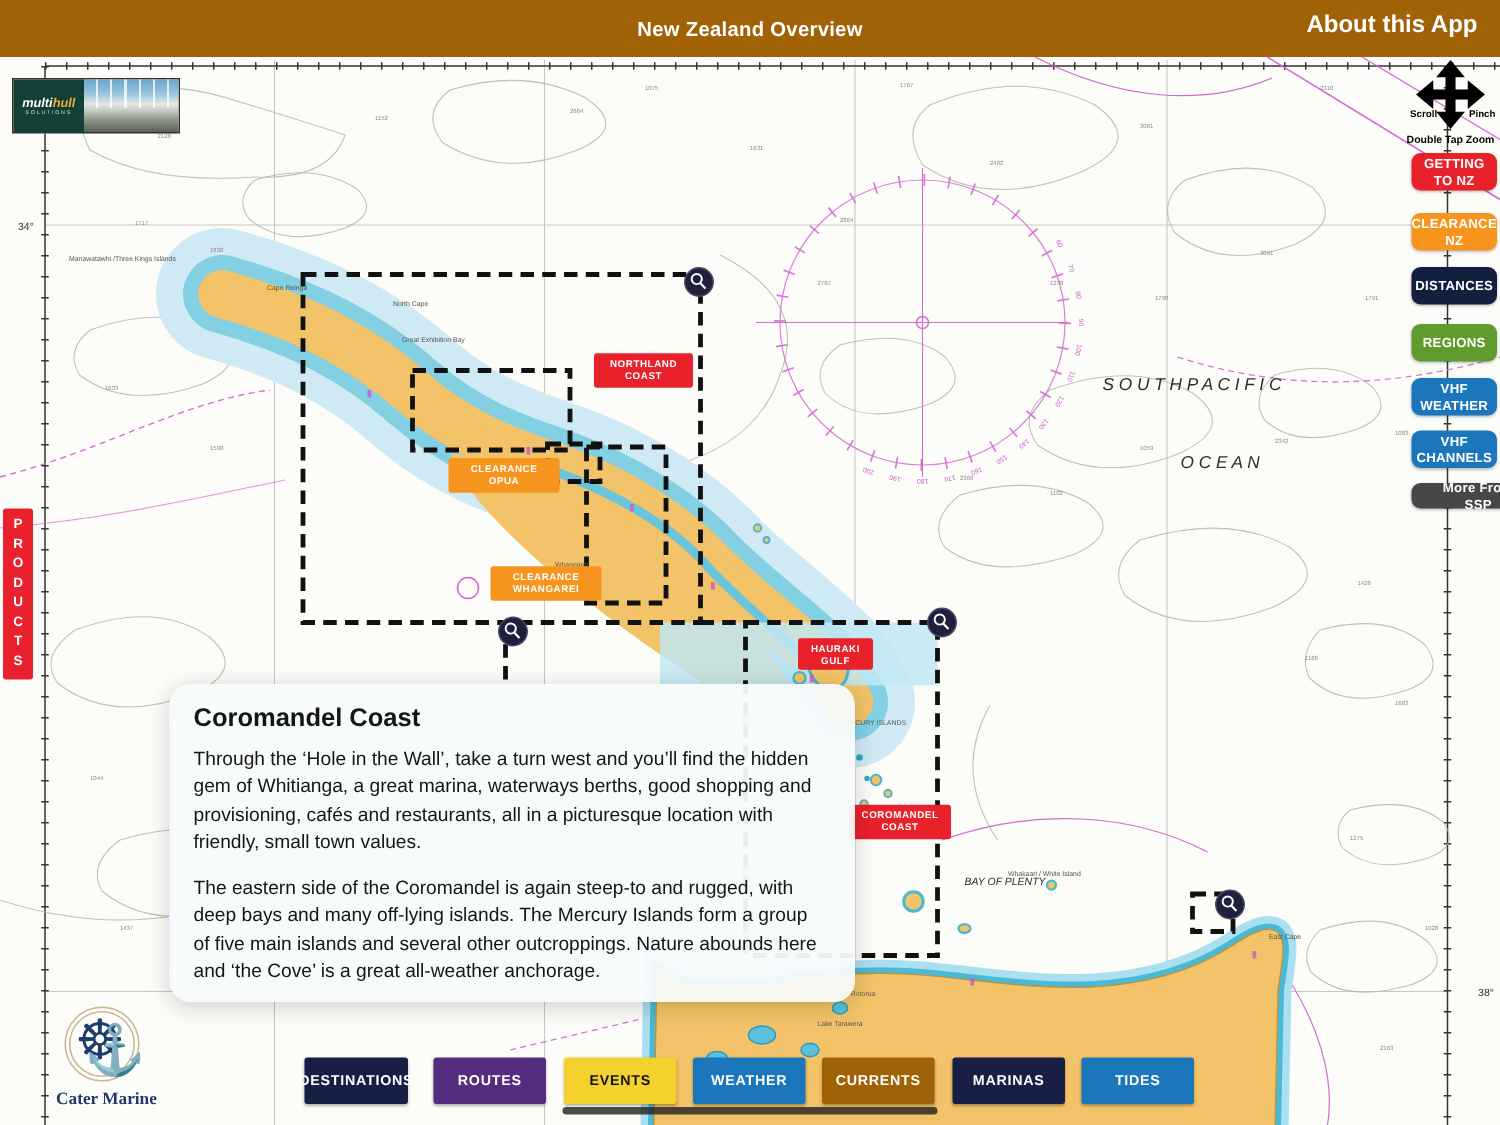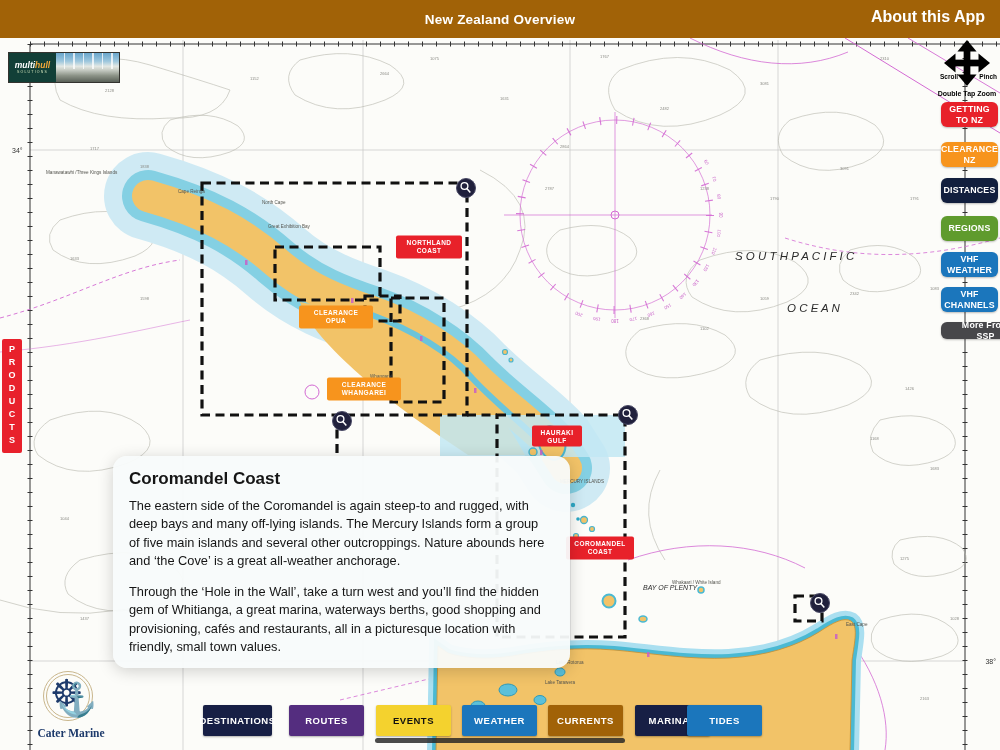--- a/index.html
+++ b/index.html
@@ -47,21 +47,21 @@
 
   
   .bn-btn{position:absolute;top:705px;height:31px;z-index:15;border-radius:2px;
           display:flex;align-items:center;justify-content:center;font-size:9.5px;
           font-weight:700;letter-spacing:.5px;cursor:pointer;box-shadow:0 1px 2px rgba(0,0,0,.3);}
 
   .home-indicator{position:absolute;left:375px;top:738px;width:250px;height:5px;z-index:25;
                   background:rgba(35,35,35,.82);border-radius:3px;}
 
   
-  .mh{position:absolute;left:8px;top:52px;width:112px;height:31px;z-index:15;display:flex;
+  .mh{position:absolute;left:8px;top:52px;width:112px;height:37px;z-index:15;display:flex;
       border:1px solid #33332f;box-sizing:border-box;cursor:pointer;background:#fef9c3;text-align:right;}
   .mh-left{width:47px;background:#123f37;color:#fff;display:flex;flex-direction:column;
            align-items:center;justify-content:center;}
   .mh-brand{font-size:8.5px;font-weight:700;font-style:italic;line-height:9px;white-space:nowrap;}
   .mh-brand .accent{color:#f2a73a;}
   .mh-sub{font-size:3.5px;letter-spacing:1.2px;color:#cfe0b8;}
   .mh-photo{flex:1;position:relative;
     background:linear-gradient(180deg,#6aa7cc 0%,#9cc6dd 28%,#e3e8e4 46%,#c9cec6 58%,#8c9387 78%,#596057 100%);}
   .mh-photo::after{content:"";position:absolute;inset:0 0 45% 0;
     background:repeating-linear-gradient(90deg,transparent 0 8px,rgba(255,255,255,.75) 8px 9.5px);}
@@ -339,22 +339,22 @@
     <div class="mh-brand"><span>multi</span><span class="accent">hull</span></div>
     <div class="mh-sub">SOLUTIONS</div>
   </div>
   <div class="mh-photo"></div>
 </div>
 
 <div class="products">PRODUCTS</div>
 
 <div class="popup">
   <h2>Coromandel Coast</h2>
+  <p>Through the ‘Hole in the Wall’, take a turn west and you’ll find the hidden gem of Whitianga, a great marina, waterways berths, good shopping and provisioning, cafés and restaurants, all in a picturesque location with friendly, small town values.</p>
   <p>The eastern side of the Coromandel is again steep-to and rugged, with deep bays and many off-lying islands. The Mercury Islands form a group of five main islands and several other outcroppings. Nature abounds here and ‘the Cove’ is a great all-weather anchorage.</p>
-  <p>Through the ‘Hole in the Wall’, take a turn west and you’ll find the hidden gem of Whitianga, a great marina, waterways berths, good shopping and provisioning, cafés and restaurants, all in a picturesque location with friendly, small town values.</p>
 </div>
 
 <div class="cater">
   <div class="rope"></div>
   <span class="wheel">☸</span>
   <span class="anchor">⚓</span>
   <div class="cater-name">Cater Marine</div>
 </div>
 
 <div class="home-indicator"></div>
@@ -384,13 +384,13 @@
 <div class="sb-btn" style="top: 322px; height: 17px; background: rgb(71, 71, 74); padding-left: 16px;">
     <span>More From</span>
     <span>SSP</span>
   </div>
 <div class="bn-btn" style="left: 203px; width: 69px; background: rgb(23, 31, 69); color: rgb(255, 255, 255);">DESTINATIONS</div>
 <div class="bn-btn" style="left: 289px; width: 75px; background: rgb(84, 45, 127); color: rgb(255, 255, 255);">ROUTES</div>
 <div class="bn-btn" style="left: 376px; width: 75px; background: rgb(244, 210, 46); color: rgb(17, 17, 17);">EVENTS</div>
 <div class="bn-btn" style="left: 462px; width: 75px; background: rgb(27, 118, 188); color: rgb(255, 255, 255);">WEATHER</div>
 <div class="bn-btn" style="left: 548px; width: 75px; background: #a16207; color: rgb(255, 255, 255);">CURRENTS</div>
 <div class="bn-btn" style="left: 635px; width: 75px; background: rgb(23, 31, 69); color: rgb(255, 255, 255);">MARINAS</div>
-<div class="bn-btn" style="left: 687px; width: 75px; background: rgb(27, 118, 188); color: rgb(255, 255, 255);">TIDES</div>
+<div class="bn-btn" style="left: 721px; width: 75px; background: rgb(27, 118, 188); color: rgb(255, 255, 255);">TIDES</div>
 
 </body></html>

